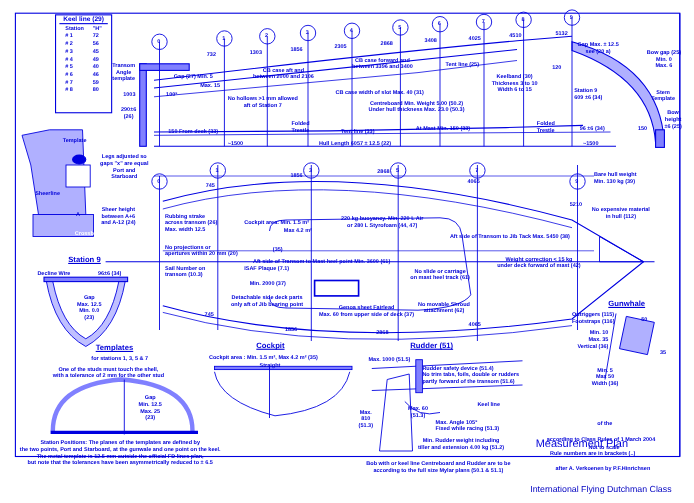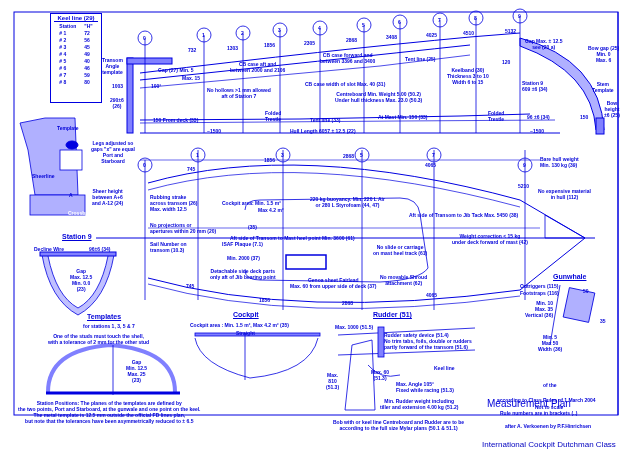--- a/index.html
+++ b/index.html
@@ -339,13 +339,13 @@
 <div class="t c" style="left:538px;top:334px;white-space:pre-line">Min. 5
 Max 50
 Width  (36)</div>
 
 <div class="t" style="left:543px;top:382px">of the</div>
 <div class="t" style="left:497px;top:397px">according to Class Rules of 1 March 2004</div>
 <div class="t big" style="left:487px;top:398px">Measurement Plan</div>
 <div class="t" style="left:535px;top:404px">Not to scale</div>
 <div class="t" style="left:500px;top:410px">Rule numbers are in brackets (..)</div>
 <div class="t" style="left:505px;top:423px">after A. Verkoenen by P.F.Hinrichsen</div>
-<div class="t title" style="left:482px;top:440px">International Cockpit Dutchman Class</div>
+<div class="t title" style="left:482px;top:440px">International Flying Dutchman Class</div>
 
 </body></html>

